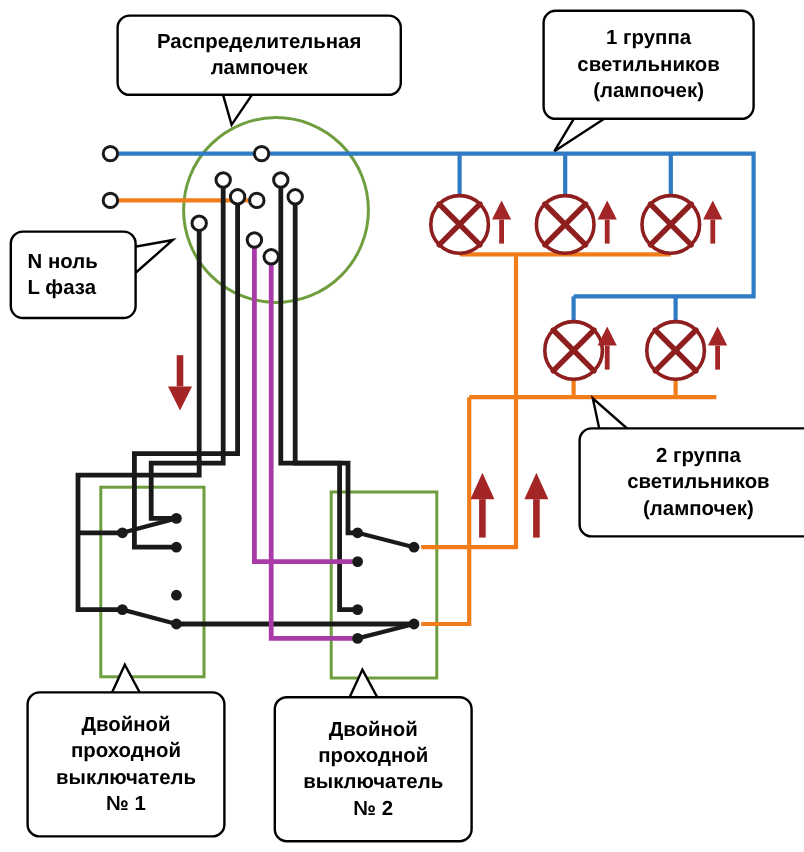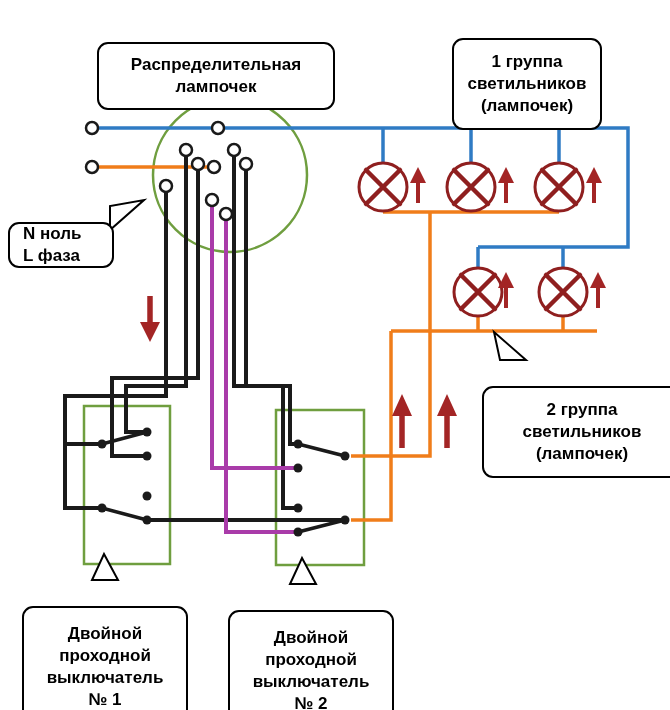--- a/index.html
+++ b/index.html
@@ -15,25 +15,24 @@
     position:absolute;
     background:#ffffff;
     border:2px solid #000;
     border-radius:11px;
     display:flex;flex-direction:column;
     align-items:center;justify-content:center;
     font-weight:bold;font-size:17px;line-height:22px;
     text-align:center;color:#000;
     box-sizing:border-box;
     z-index:2;
-    margin-top:30px;
   }
   .co-junction{left:97px;top:12px;width:238px;height:68px;}
-  .co-group1{left:452px;top:8px;width:150px;height:92px;}
-  .co-supply{left:8px;top:192px;width:106px;height:46px;align-items:flex-start;padding-left:13px;justify-content:center;}
+  .co-group1{left:452px;top:8px;width:177px;height:92px;}
+  .co-supply{left:8px;top:192px;width:106px;height:74px;align-items:flex-start;padding-left:13px;justify-content:center;}
   .co-group2{left:482px;top:356px;width:200px;height:92px;}
   .co-switch1{left:22px;top:576px;width:166px;height:122px;}
   .co-switch2{left:228px;top:580px;width:166px;height:122px;}
 
   .w-blue{stroke:#2f7bc4;stroke-width:3.5;fill:none;}
   .w-orange{stroke:#f07d1a;stroke-width:3.5;fill:none;}
   .w-black{stroke:#1a1a1a;stroke-width:4;fill:none;}
   .w-blade{stroke:#1a1a1a;stroke-width:3.5;fill:none;}
   .w-purple{stroke:#a93ba9;stroke-width:4;fill:none;}
   .enclosure{stroke:#6f9e3f;stroke-width:2.5;fill:none;}

